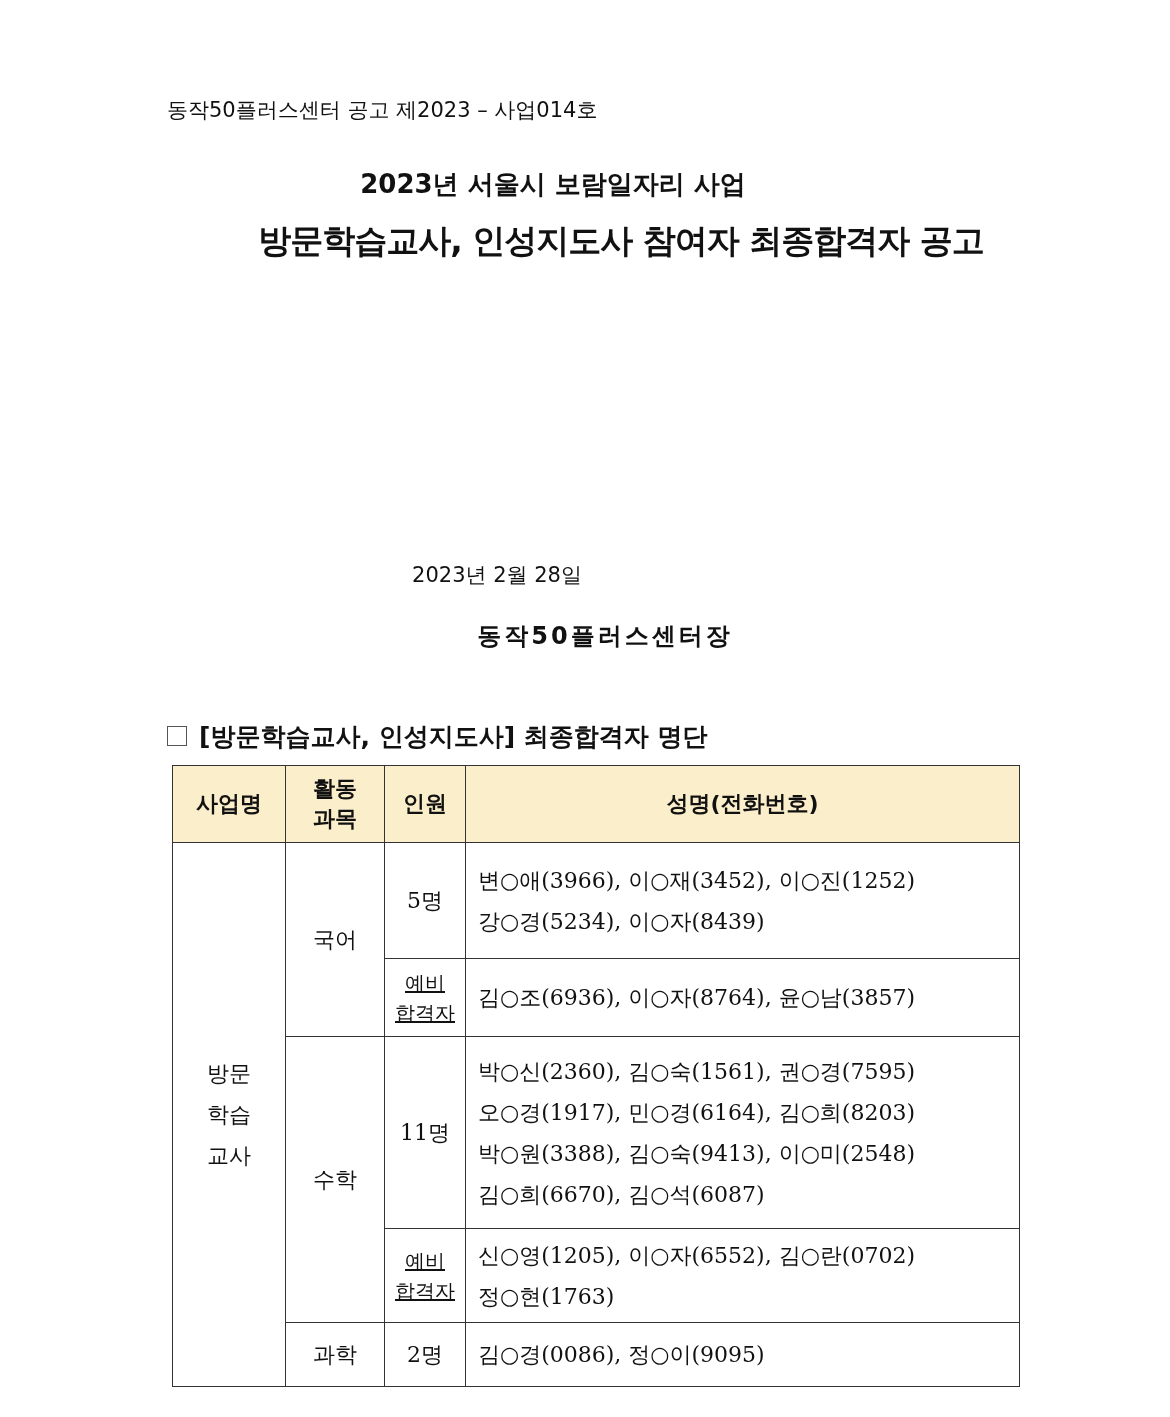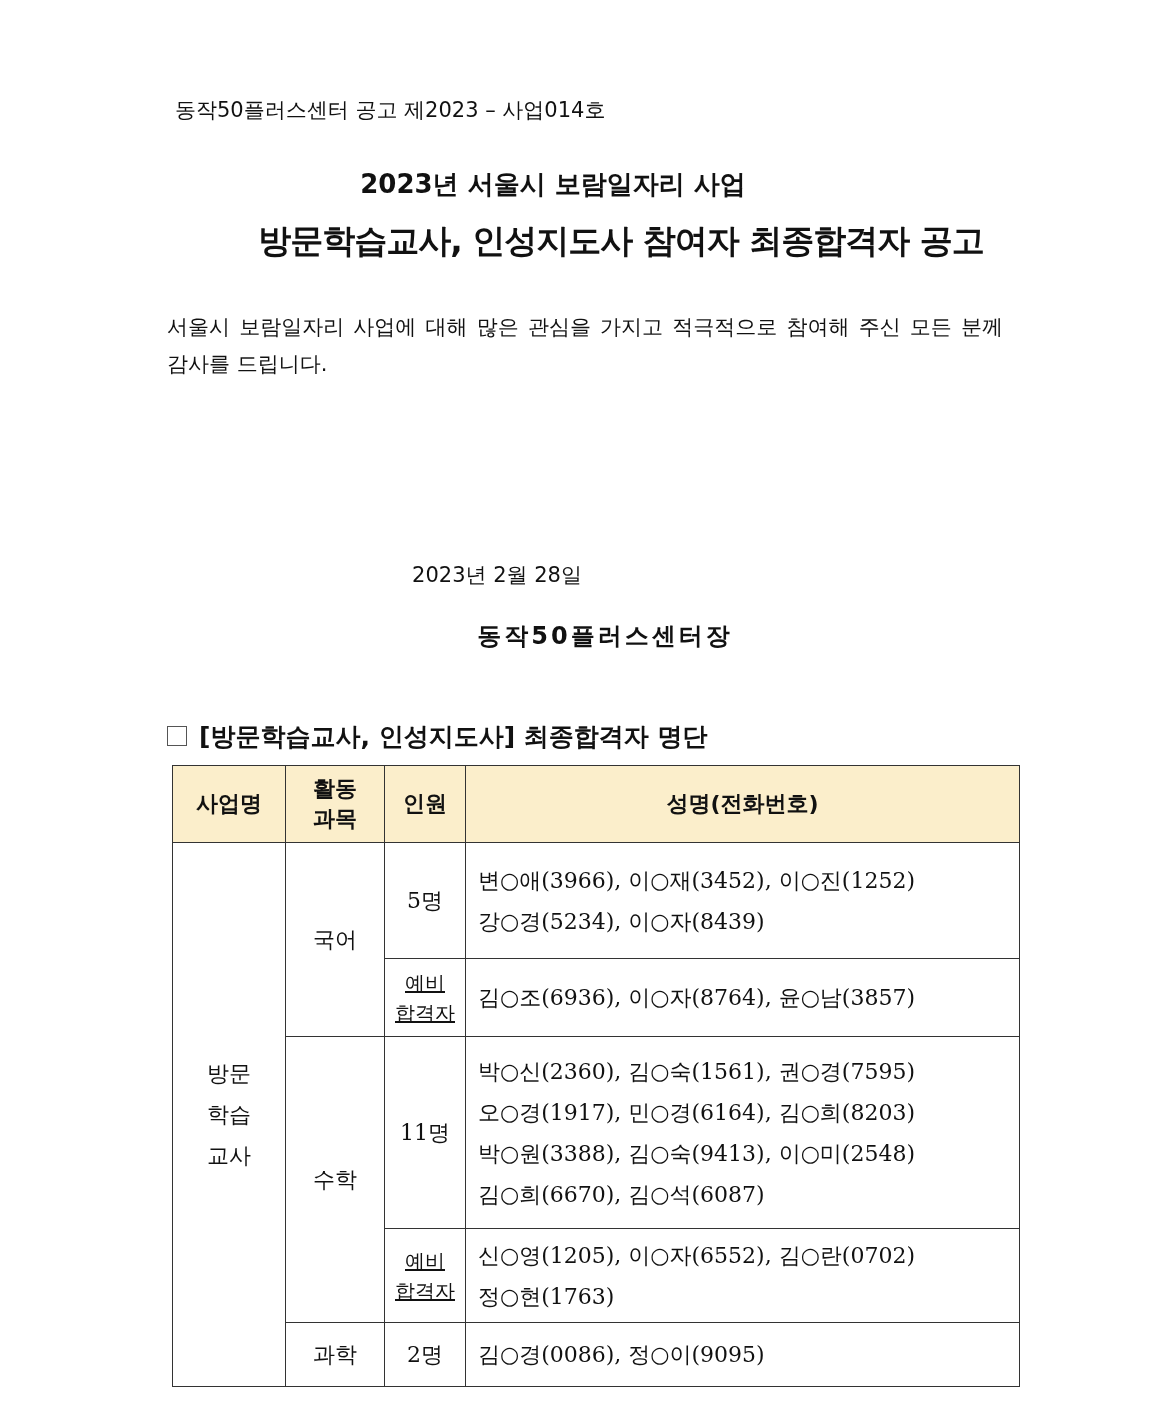--- a/index.html
+++ b/index.html
@@ -1,17 +1,17 @@
 <!DOCTYPE html>
 <html><head>
 <meta charset="utf-8">
 <style>
   html, body { margin: 0; padding: 0; background: #ffffff; }
   body { width: 1170px; height: 1417px; position: relative; overflow: hidden; color: #111; font-family: "DejaVu Sans", sans-serif; }
-  .doc-number { position: absolute; left: 167px; top: 96px; font-size: 21px; margin-left: 8px; }
+  .doc-number { position: absolute; left: 167px; top: 96px; font-size: 21px; }
   .subtitle { position: absolute; left: 0; width: 1106px; top: 167px; text-align: center; font-size: 26px; font-weight: bold; }
   .title { position: absolute; left: 0; width: 1170px; top: 219px; text-align: center; font-size: 33px; font-weight: bold; letter-spacing: -1px; padding-left: 36px; }
   .body-text { position: absolute; left: 167px; top: 309px; width: 836px; font-size: 21px; line-height: 36.5px; text-align: justify; }
   .body-text p { margin: 0; }
   .date { position: absolute; left: 0; width: 994px; top: 561px; text-align: center; font-size: 21px; }
   .signer { position: absolute; left: 0; width: 1210px; top: 620px; text-align: center; font-size: 24px; font-weight: bold; letter-spacing: 3px; }
   .section-heading { position: absolute; left: 167px; top: 720px; font-size: 25px; font-weight: bold; }
   .section-heading .box { display: inline-block; width: 18px; height: 18px; border: 1.5px solid #555; margin-right: 12px; vertical-align: -1px; }
   table.roster { position: absolute; left: 172px; top: 765px; width: 848px; border-collapse: collapse; font-size: 22px; font-family: "DejaVu Serif", serif; }
   table.roster td, table.roster th { border: 1.5px solid #333; padding: 0; }
@@ -22,21 +22,20 @@
   td.small { font-size: 20px; line-height: 30px; text-align: center; text-decoration: underline; }
 </style>
 </head>
 <body>
 
 <div class="doc-number">동작50플러스센터 공고 제2023 – 사업014호</div>
 <div class="subtitle">2023년 서울시 보람일자리 사업</div>
 <div class="title">방문학습교사, 인성지도사 참여자 최종합격자 공고</div>
 
 <div class="body-text">
-  <p>서울시 보람일자리 사업에 대해 많은 관심을 가지고 적극적으로 참여해 주신 모든 분께 감사를 드립니다.</p>
 </div>
 
 <div class="date">2023년 2월 28일</div>
 <div class="signer">동작50플러스센터장</div>
 
 <div class="section-heading">
   <span class="box"></span><span>[방문학습교사, 인성지도사] 최종합격자 명단</span>
 </div>
 
 <table class="roster">

